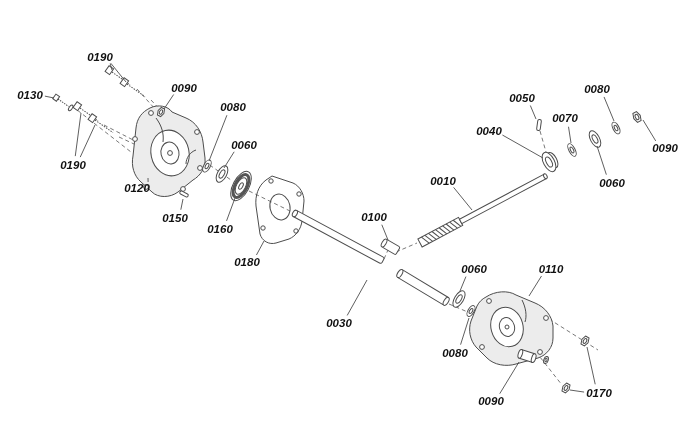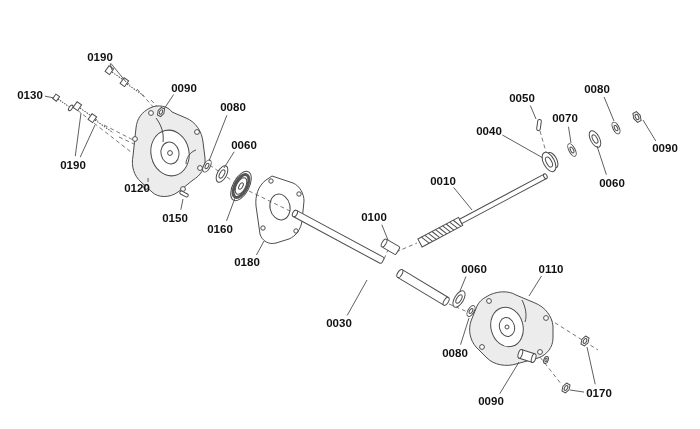--- a/index.html
+++ b/index.html
@@ -3,20 +3,21 @@
 <meta charset="utf-8">
 <style>
   html, body { margin: 0; padding: 0; background: #fff; }
   #stage {
     position: relative;
     width: 700px;
     height: 429px;
     background: #ffffff;
     overflow: hidden;
     font-family: "Liberation Sans", sans-serif;
+    font-style: italic;
   }
   svg { display: block; }
   .part-label {
     font-family: "Liberation Sans", sans-serif;
     font-weight: bold;
     font-size: 11.5px;
     fill: #111111;
     text-anchor: middle;
   }
   .ln   { stroke: #4d4d4d; stroke-width: 1; fill: none; }

